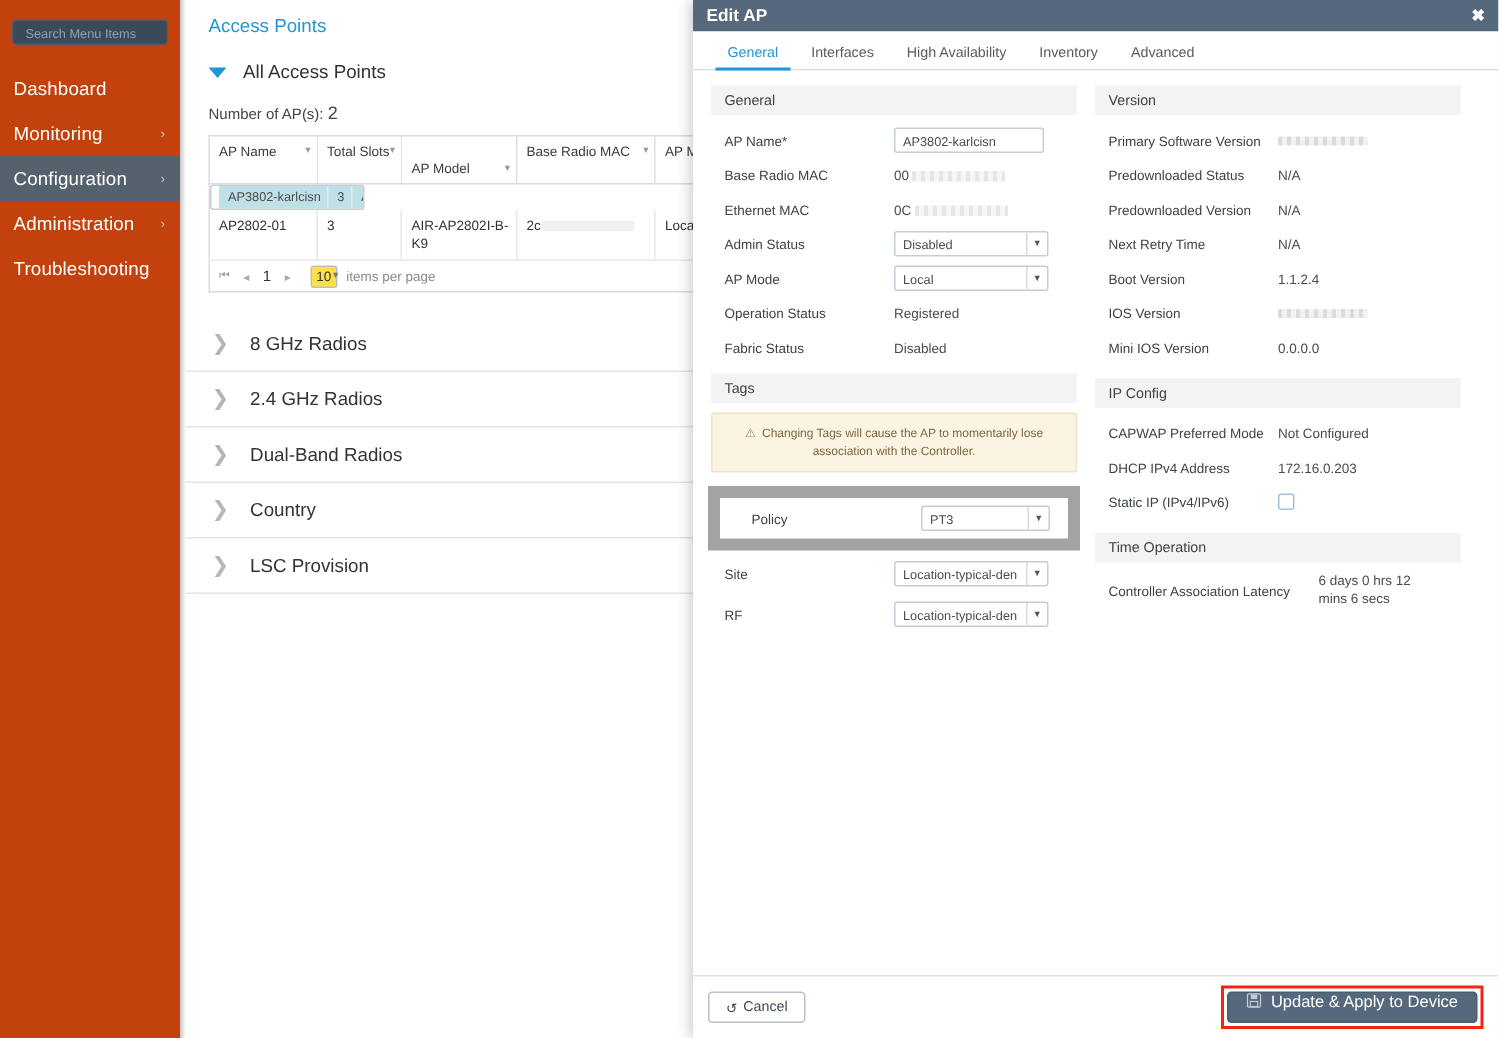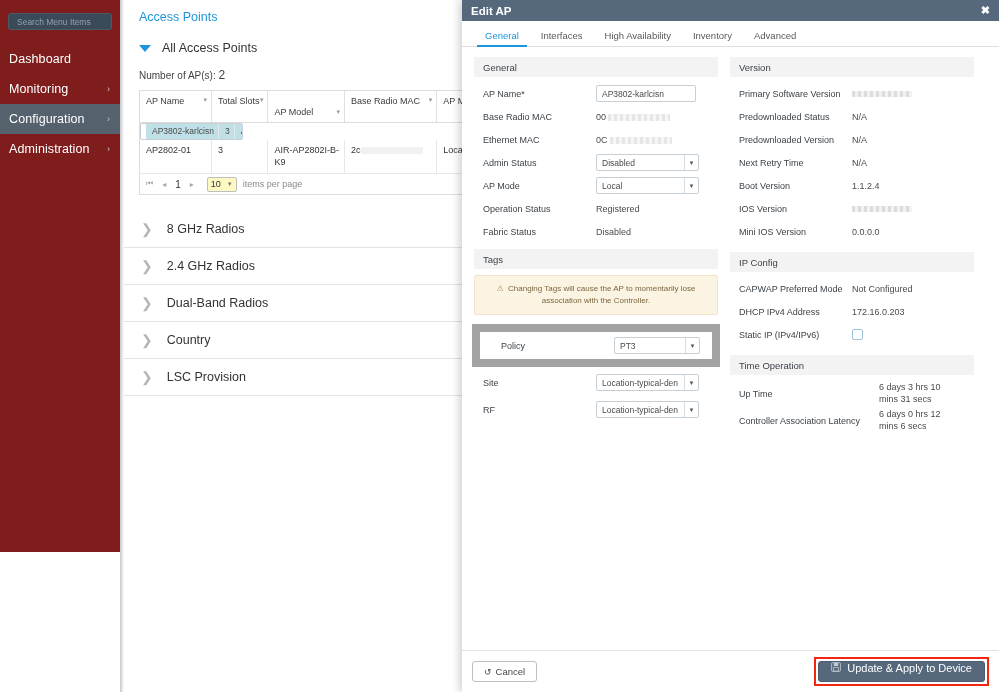--- a/index.html
+++ b/index.html
@@ -9,22 +9,22 @@
     overflow: hidden;
     background: #ffffff;
     font-family: "Liberation Sans", sans-serif;
     -webkit-font-smoothing: antialiased;
   }
   #root { position: relative; width: 999px; height: 692px; }
 
   
   #sidebar {
     position: absolute; left: 0; top: 0;
-    width: 120px; height: 552px;
-    background: #7f1d1d;
+    width: 120px; height: 692px;
+    background: #c2410c;
   }
   #sidebar-shadow {
     position: absolute; left: 120px; top: 0;
     width: 4px; height: 692px;
     background: linear-gradient(to right, rgba(0,0,0,0.22), rgba(0,0,0,0));
   }
   .search-box {
     margin: 13px 8px 0 8px;
     height: 17px;
     background: #3a4a59;
@@ -145,24 +145,24 @@
     height: 21px;
     display: flex; align-items: center;
     font-size: 9px; color: #8b8b8b;
     padding-left: 6px;
     background: #fff;
   }
   .pg-ico { color: #a8a8a8; margin-right: 9px; font-size: 8px; }
   .pg-num { color: #333; margin-right: 9px; font-size: 10px; }
   .pg-select {
     border: 1px solid #bfbfbf; border-radius: 2px;
-    height: 15px; width: 30px;
+    height: 15px; width: 18px;
     display: flex; align-items: center; justify-content: space-between;
     padding: 0 3px; margin: 0 6px 0 4px;
-    font-size: 9px; color: #333; background: #fef9c3;
+    font-size: 9px; color: #333; background: #fde047;
   }
   .pg-select .caret { font-size: 6px; color: #777; }
 
   
   #modal {
     position: absolute; left: 462px; top: 0;
     width: 537px; height: 692px;
     background: #ffffff;
     box-shadow: -3px 0 8px rgba(0,0,0,0.18);
     display: flex; flex-direction: column;
@@ -350,20 +350,24 @@
         <span class="nav-label">Monitoring</span>
         <span class="chev">›</span>
       </div>
       <div class="nav-item active">
         <span class="nav-label">Configuration</span>
         <span class="chev">›</span>
       </div>
       <div class="nav-item">
         <span class="nav-label">Administration</span>
         <span class="chev">›</span>
+      </div>
+      <div class="nav-item">
+        <span class="nav-label">Troubleshooting</span>
+        <span class="chev"></span>
       </div>
     </div>
   </div>
   <div id="sidebar-shadow"></div>
 
   <div id="main">
     <div class="page-title">Access Points</div>
 
     <div class="section-row first">
       <span class="tri-down"></span>
@@ -603,24 +607,20 @@
           <span class="fvalue">172.16.0.203</span>
         </div>
         <div class="frow">
           <span class="flabel">Static IP (IPv4/IPv6)</span>
           <span class="cb"></span>
         </div>
 
         <div class="panel-head" style="margin-top:9px">Time Operation</div>
 
         <div class="frow">
-          <span class="flabel" style="width:140px">Up Time</span>
-          <span class="fvalue tsval" style="width:62px">6 days 3 hrs 10 mins 31 secs</span>
-        </div>
-        <div class="frow">
           <span class="flabel" style="width:140px">Controller Association Latency</span>
           <span class="fvalue tsval" style="width:62px">6 days 0 hrs 12 mins 6 secs</span>
         </div>
 
       </div>
     </div>
 
     <div class="modal-footer">
       <div class="btn-cancel">
         <span class="ic">↺</span>

